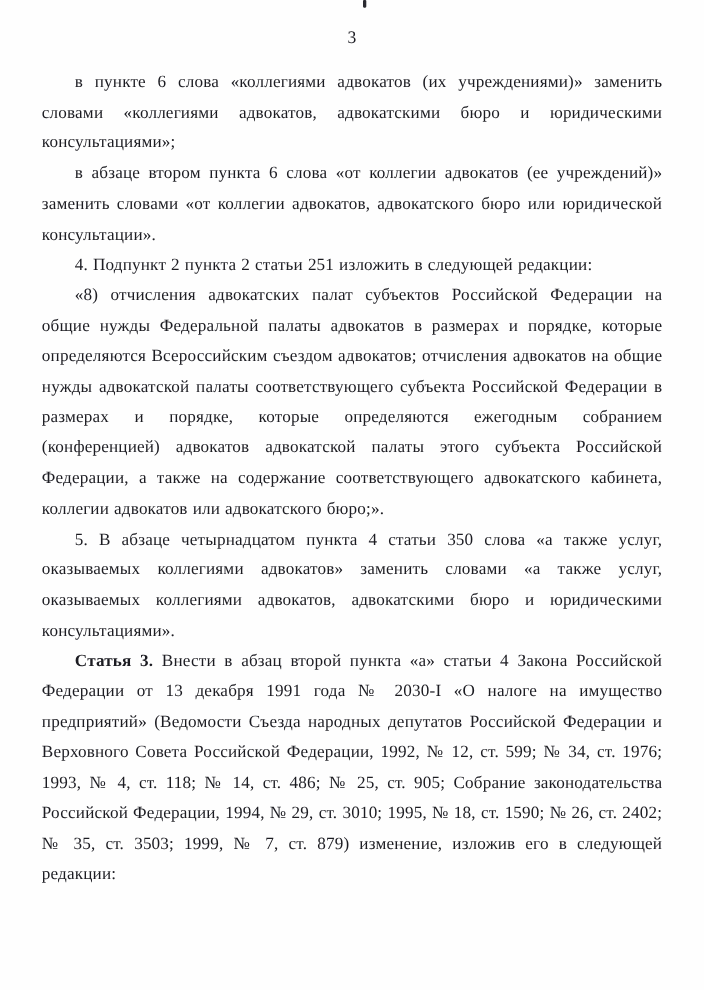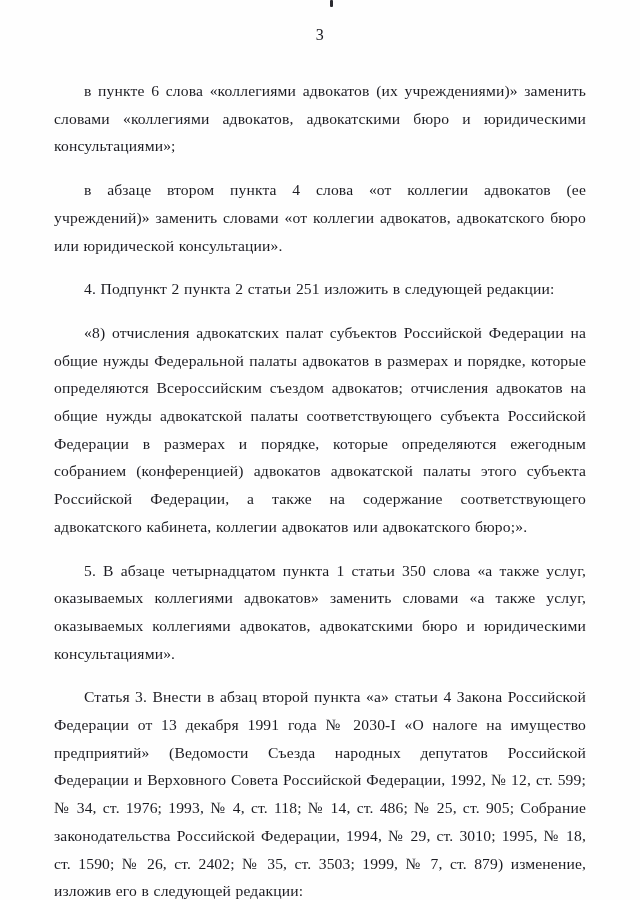--- a/index.html
+++ b/index.html
@@ -34,39 +34,39 @@
     font-size: 16px;
     letter-spacing: 0.3px;
   }
   .content {
     position: absolute;
     top: 61px;
     left: 38px;
     width: 564px;
   }
   .para {
-    margin: 16px;
+    margin: 0;
     text-indent: 30px;
     text-align: justify;
     font-size: 15.6px;
     line-height: 27.7px;
     letter-spacing: 0.15px;
     word-spacing: 0.5px;
   }
   .para b {
-    font-weight: normal;
+    font-weight: bold;
   }
 </style>
 </head>
 <body>
 
 <div class="page">
   <div class="scan-artifact"></div>
   <div class="page-number">3</div>
   <div class="content">
       <p class="para">в пункте 6 слова «коллегиями адвокатов (их учреждениями)» заменить словами «коллегиями адвокатов, адвокатскими бюро и юридическими консультациями»;</p>
-      <p class="para">в абзаце втором пункта 4 слова «от коллегии адвокатов (ее учреждений)» заменить словами «от коллегии адвокатов, адвокатского бюро или юридической консультации».</p>
+      <p class="para">в абзаце втором пункта 6 слова «от коллегии адвокатов (ее учреждений)» заменить словами «от коллегии адвокатов, адвокатского бюро или юридической консультации».</p>
       <p class="para">4. Подпункт 2 пункта 2 статьи 251 изложить в следующей редакции:</p>
       <p class="para">«8) отчисления адвокатских палат субъектов Российской Федерации на общие нужды Федеральной палаты адвокатов в размерах и порядке, которые определяются Всероссийским съездом адвокатов; отчисления адвокатов на общие нужды адвокатской палаты соответствующего субъекта Российской Федерации в размерах и порядке, которые определяются ежегодным собранием (конференцией) адвокатов адвокатской палаты этого субъекта Российской Федерации, а также на содержание соответствующего адвокатского кабинета, коллегии адвокатов или адвокатского бюро;».</p>
-      <p class="para">5. В абзаце четырнадцатом пункта 1 статьи 350 слова «а также услуг, оказываемых коллегиями адвокатов» заменить словами «а также услуг, оказываемых коллегиями адвокатов, адвокатскими бюро и юридическими консультациями».</p>
+      <p class="para">5. В абзаце четырнадцатом пункта 4 статьи 350 слова «а также услуг, оказываемых коллегиями адвокатов» заменить словами «а также услуг, оказываемых коллегиями адвокатов, адвокатскими бюро и юридическими консультациями».</p>
       <p class="para"><b>Статья 3.</b> Внести в абзац второй пункта «а» статьи 4 Закона Российской Федерации от 13 декабря 1991 года № 2030-I «О налоге на имущество предприятий» (Ведомости Съезда народных депутатов Российской Федерации и Верховного Совета Российской Федерации, 1992, № 12, ст. 599; № 34, ст. 1976; 1993, № 4, ст. 118; № 14, ст. 486; № 25, ст. 905; Собрание законодательства Российской Федерации, 1994, № 29, ст. 3010; 1995, № 18, ст. 1590; № 26, ст. 2402; № 35, ст. 3503; 1999, № 7, ст. 879) изменение, изложив его в следующей редакции:</p>
     </div>
 </div>
 
 </body></html>

